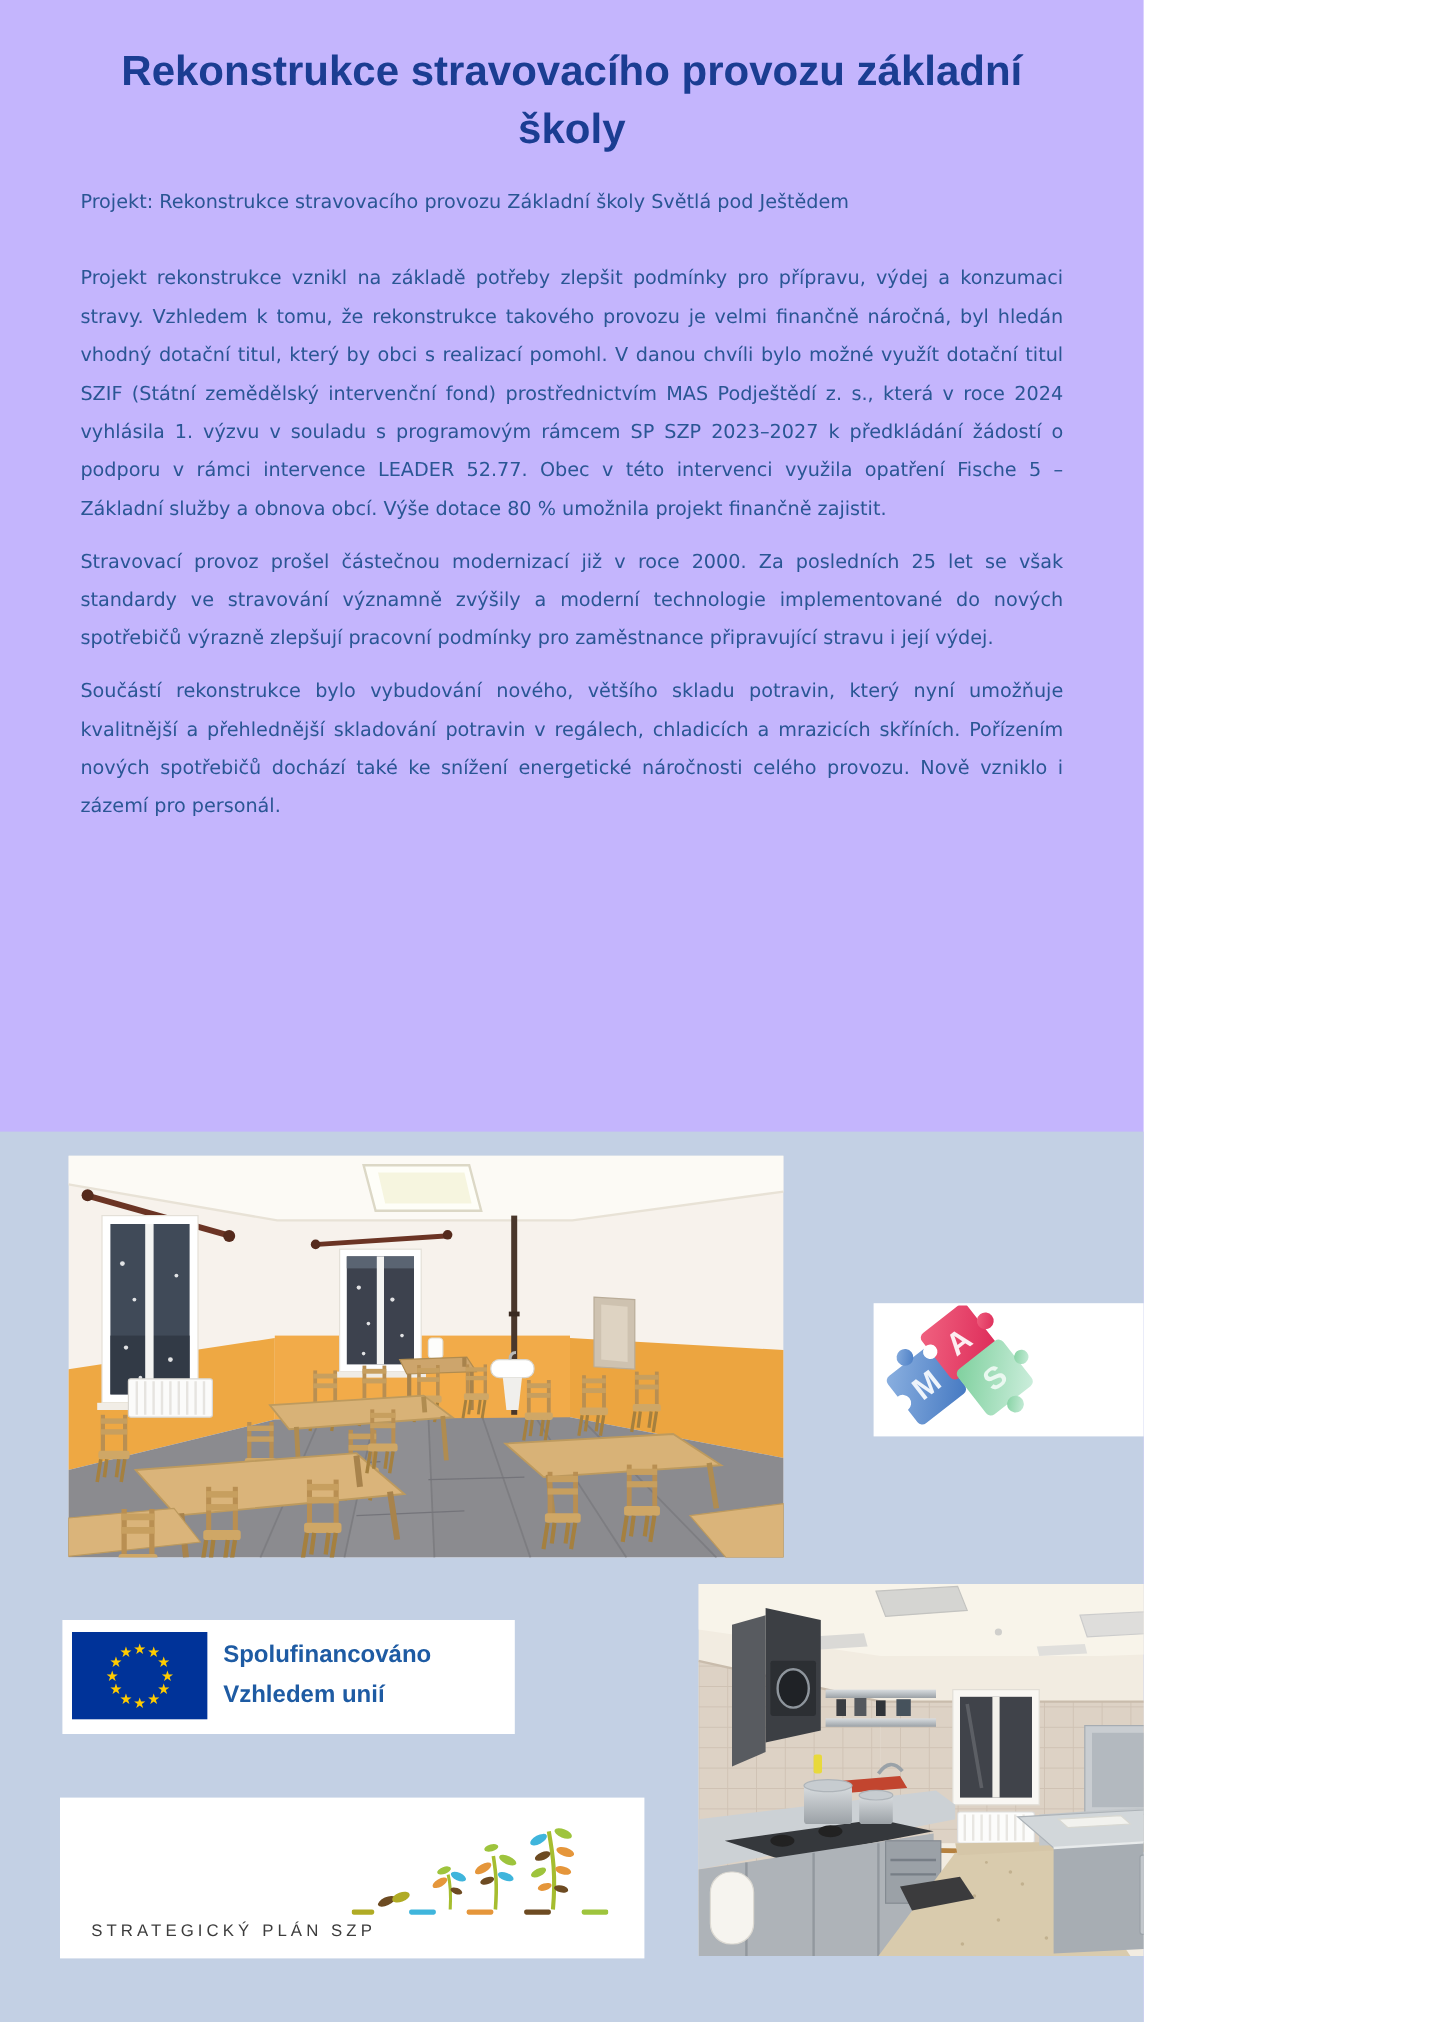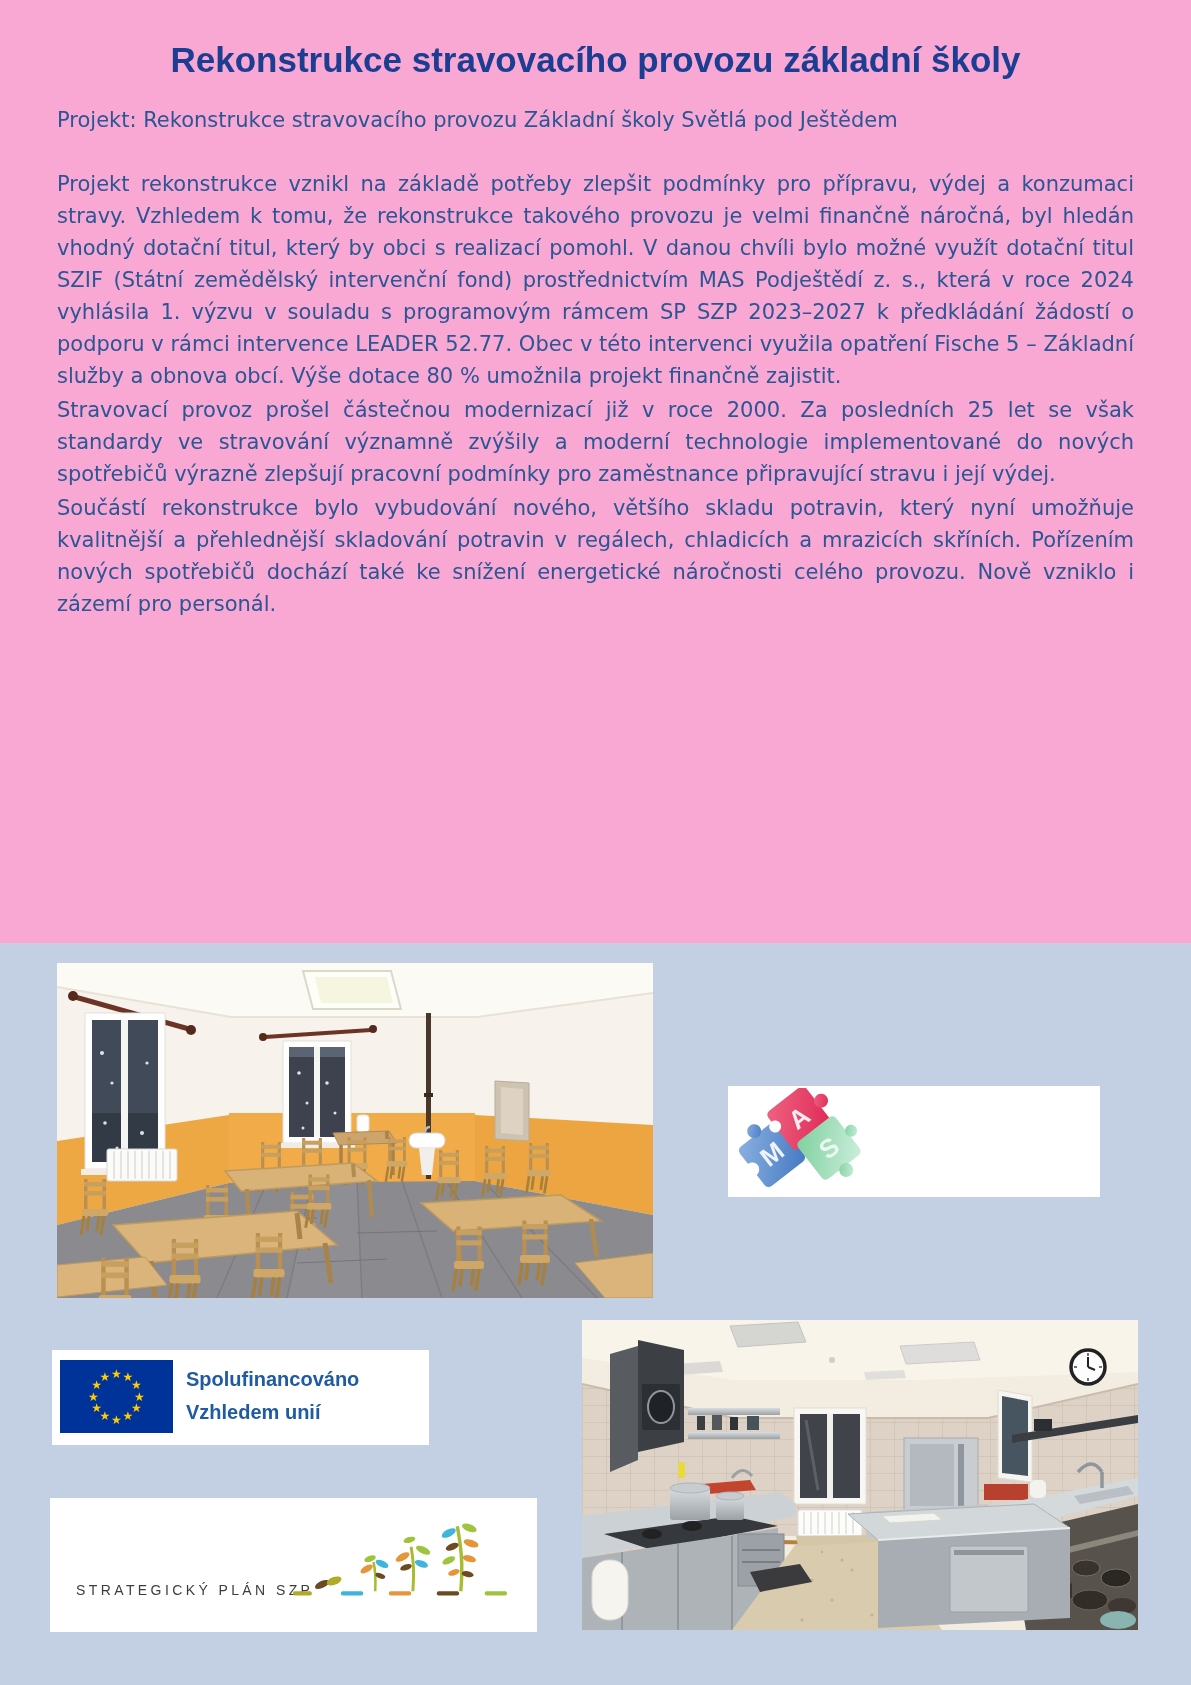--- a/index.html
+++ b/index.html
@@ -1,42 +1,42 @@
 <!DOCTYPE html>
 <html><head>
 <meta charset="utf-8">
 <style>
   html,body{margin:0;padding:0;background:#ffffff;}
-  .page{position:relative;width:1191px;height:1685px;background:#f9a8d4;overflow:hidden;
+  .page{position:relative;width:953px;height:1685px;background:#c4b5fd;overflow:hidden;
         font-family:"DejaVu Sans",sans-serif;}
   .content{position:absolute;left:55px;right:55px;top:36px;color:#2a5694;}
   .title{margin:0 0 20px 0;text-align:center;color:#1b3d92;
          font-family:"Liberation Sans",sans-serif;font-weight:bold;font-size:35px;line-height:48px;}
-  .content p{margin:2px;font-size:21px;line-height:32px;text-align:justify;}
+  .content p{margin:12px;font-size:16px;line-height:32px;text-align:justify;}
   .content p.gap{margin-bottom:32px;}
   .content p.gap-lg{margin-bottom:46px;}
   .blue-section{position:absolute;left:0;top:943px;width:1191px;height:742px;background:#c3d0e4;}
   .abs{position:absolute;}
   .photo-dining{left:57px;top:963px;width:596px;height:335px;}
   .photo-kitchen{left:582px;top:1320px;width:556px;height:310px;}
   .photo-dining svg,.photo-kitchen svg{display:block;width:100%;height:100%;}
   .logo-box{background:#ffffff;}
   .logo-mas{left:728px;top:1086px;width:372px;height:111px;}
   .mas-puzzle{left:4px;top:2px;width:140px;height:105px;}
   .mas-text{left:146px;top:22px;}
   .mas-caption{font-family:"Liberation Sans",sans-serif;font-size:13.5px;line-height:18px;
                letter-spacing:3.1px;color:#959dbd;white-space:nowrap;}
   .mas-wordmark{margin-top:5px;font-family:"Liberation Sans",sans-serif;font-weight:600;
                 font-size:30px;line-height:34px;letter-spacing:1px;color:#2e3150;white-space:nowrap;}
   .logo-eu{left:52px;top:1350px;width:377px;height:95px;}
   .eu-flag{left:8px;top:10px;width:113px;height:73px;}
   .eu-text{left:134px;top:13px;font-family:"Liberation Sans",sans-serif;font-weight:bold;
            font-size:20px;line-height:33px;color:#1e5ba3;white-space:nowrap;}
   .logo-szp{left:50px;top:1498px;width:487px;height:134px;}
-  .szp-label{left:26px;top:84px;font-family:"Liberation Sans",sans-serif;font-size:14px;
+  .szp-label{left:26px;top:102px;font-family:"Liberation Sans",sans-serif;font-size:14px;
              letter-spacing:3.4px;color:#3d3d3d;white-space:nowrap;}
   .szp-plants{left:243px;top:14px;width:214px;height:102px;}
 </style>
 </head>
 <body>
 
 <div class="page">
 
   <div class="content">
     <h1 class="title"><span>Rekonstrukce stravovacího provozu základní školy</span></h1>

